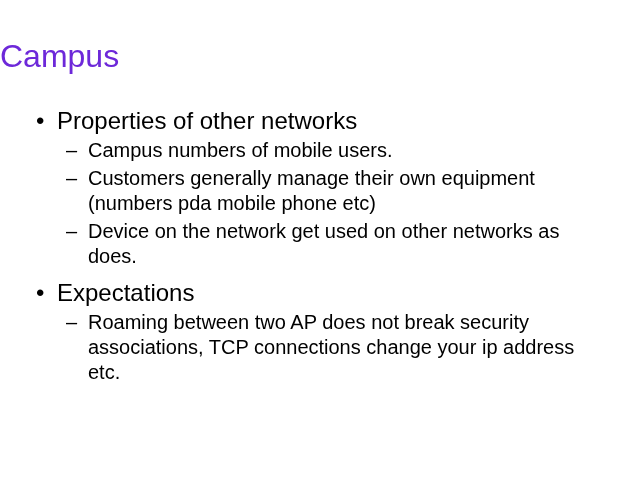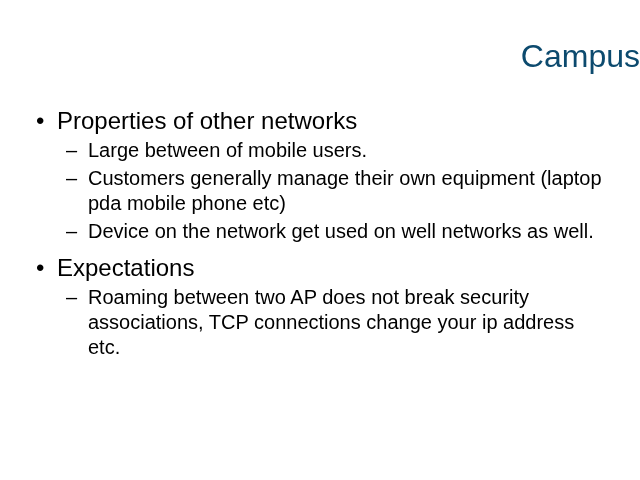--- a/index.html
+++ b/index.html
@@ -22,25 +22,25 @@
     height: 480px;
     background: #ffffff;
     box-sizing: border-box;
   }
 
   .slide-title {
     position: absolute;
     left: 0;
     top: 36px;
     width: 640px;
-    text-align: right;
+    text-align: left;
     font-size: 32px;
     line-height: 40px;
     font-weight: normal;
-    color: #0c4a6e;
+    color: #6d28d9;
     letter-spacing: 0px;
     margin: 0;
   }
 
   .body-area {
     position: absolute;
     left: 32px;
     top: 106px;
     width: 576px;
   }
@@ -104,29 +104,29 @@
   <div class="body-area">
 
     <div class="l1">
       <span class="marker">•</span>
       <span class="txt">Properties of other networks</span>
     </div>
 
     <div class="l2-group">
       <div class="l2">
         <span class="marker">–</span>
-        <span class="txt">Large between of mobile users.</span>
+        <span class="txt">Campus numbers of mobile users.</span>
       </div>
       <div class="l2">
         <span class="marker">–</span>
-        <span class="txt">Customers generally manage their own equipment (laptop pda mobile phone etc)</span>
+        <span class="txt">Customers generally manage their own equipment (numbers pda mobile phone etc)</span>
       </div>
       <div class="l2">
         <span class="marker">–</span>
-        <span class="txt">Device on the network get used on well networks as well.</span>
+        <span class="txt">Device on the network get used on other networks as does.</span>
       </div>
     </div>
 
     <div class="spacer-l1"></div>
 
     <div class="l1">
       <span class="marker">•</span>
       <span class="txt">Expectations</span>
     </div>
 

